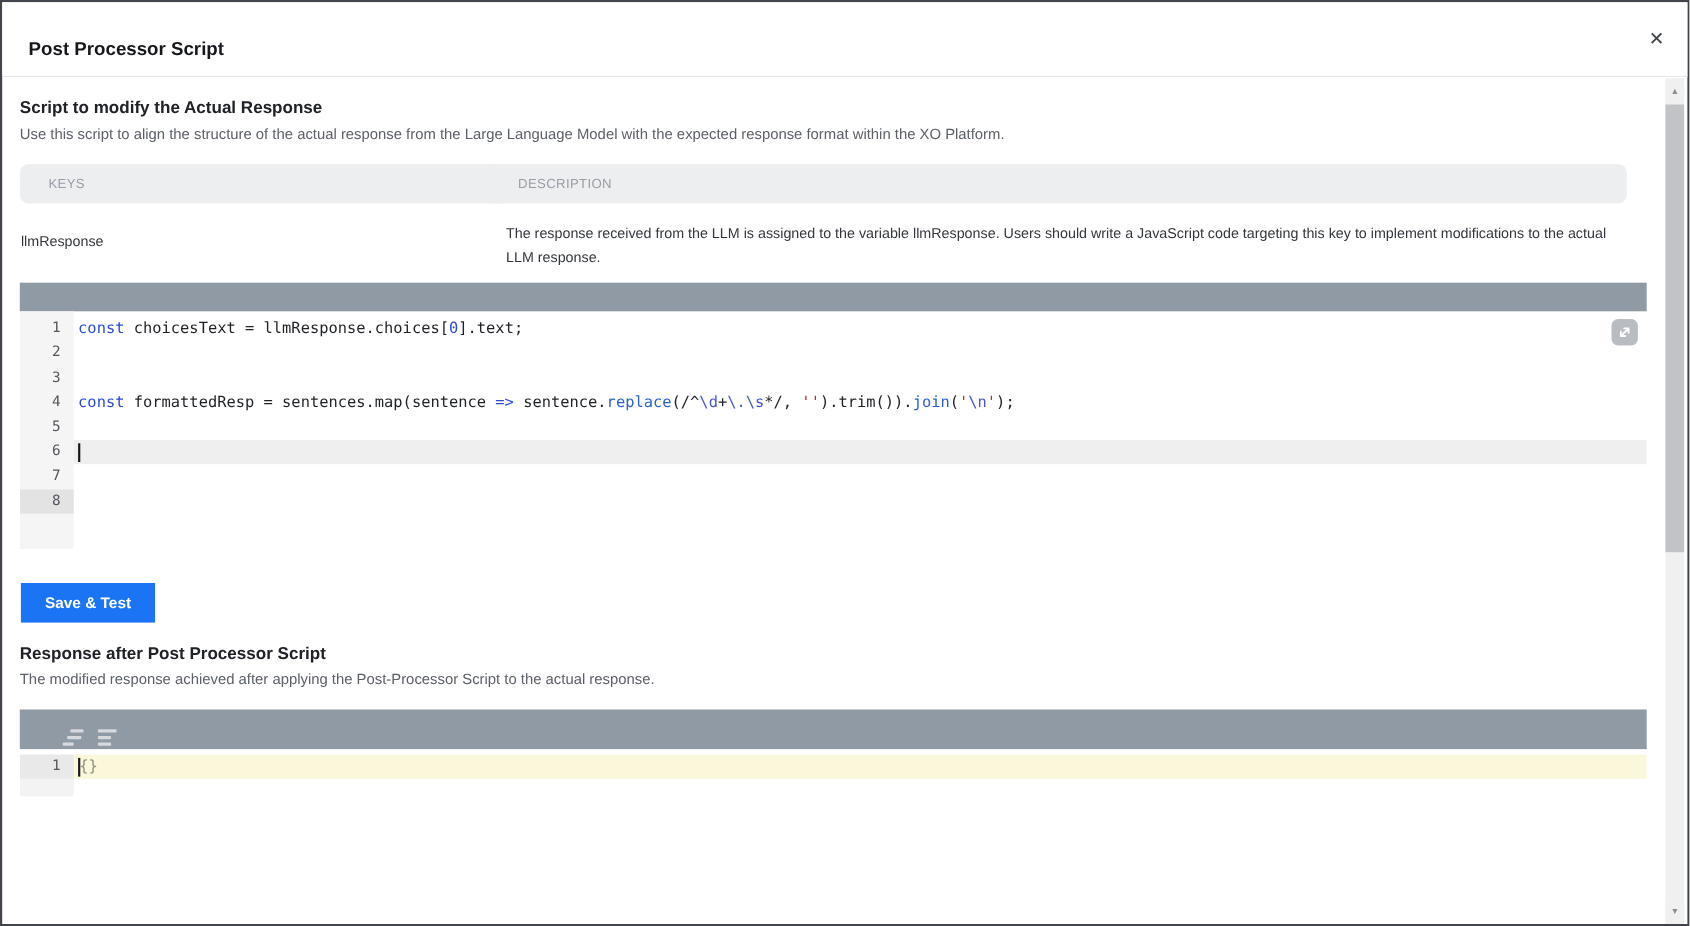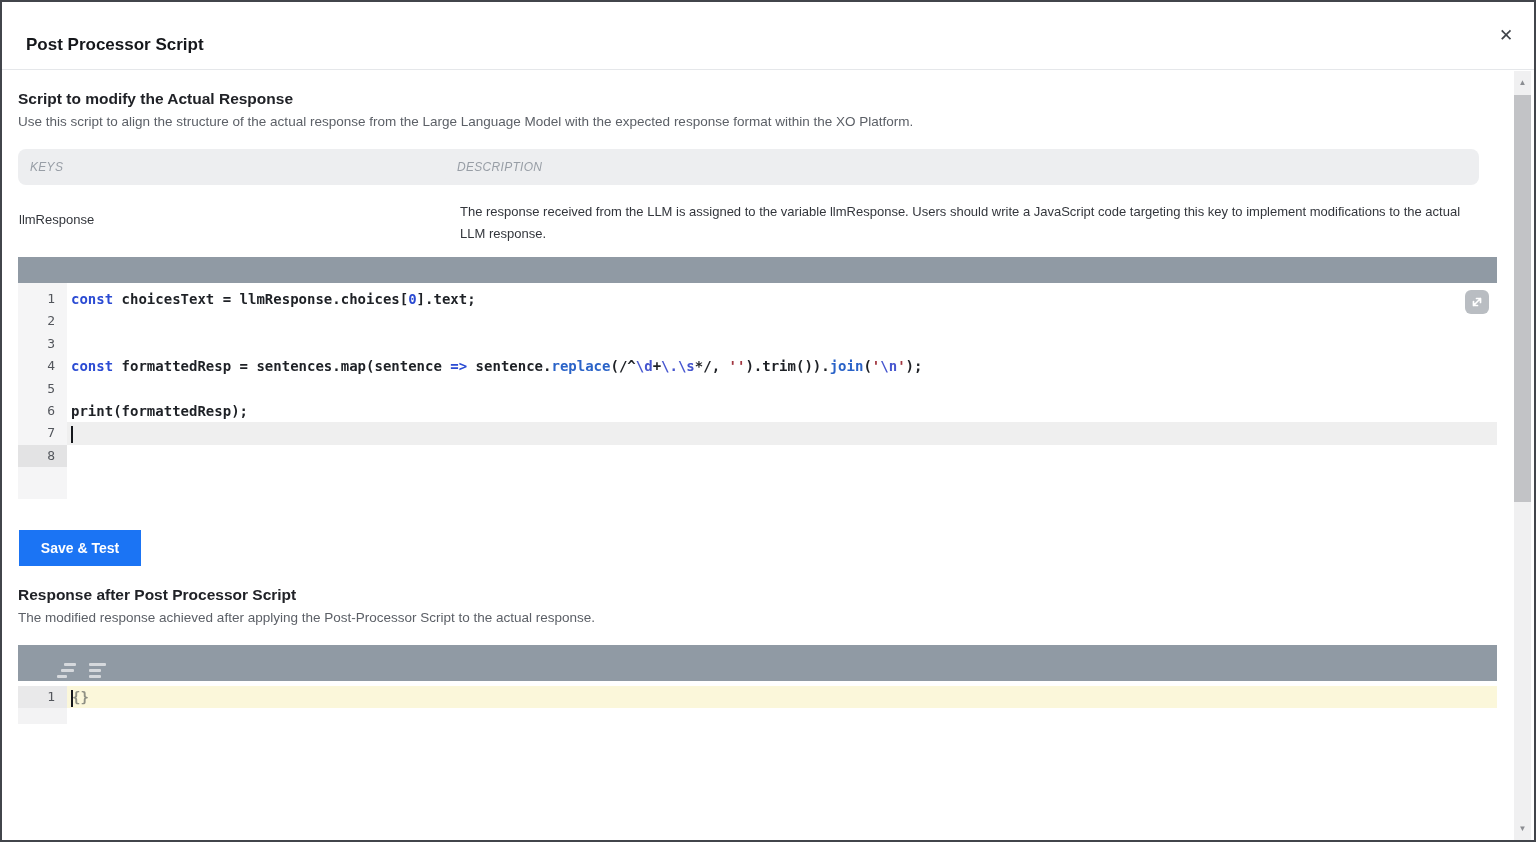--- a/index.html
+++ b/index.html
@@ -21,21 +21,21 @@
 
   
   .section-heading { position:absolute; font-size:15.5px; font-weight:700; color:#202227; }
   .section-desc { position:absolute; font-size:13.5px; color:#5c6067; }
   #h-script { left:16px; top:88px; }
   #p-script { left:16px; top:112px; }
   #h-response { left:16px; top:584px; }
   #p-response { left:16px; top:608px;text-align:center; }
 
   .th-cell { position:absolute; top:147px; height:36px; background:#edeef0; border-radius:8px;
-    font-size:12px; color:#989ea6; letter-spacing:.3px; line-height:36px; padding-left:12px;font-style:italic; }
+    font-size:12px; color:#989ea6; letter-spacing:.3px; line-height:36px; padding-left:26px; }
   #th-keys { left:16px; width:443px; }
   #th-desc { left:443px; width:1034px; }
 
   .row-key { position:absolute; left:17px; top:210px; font-size:13px; color:#33363c; }
   .row-desc { position:absolute; left:458px; top:199px; width:1026px; font-size:13px; color:#33363c; line-height:21.5px; }
 
   
   .editor { position:absolute; left:16px; width:1479px; background:#fff; }
   #editor1 { top:255px; height:242px; }
   #editor2 { top:643px; height:197px; }
@@ -54,21 +54,21 @@
 
   .code-lines { position:absolute; left:49px; right:0; top:0; bottom:0; padding-top:5px; }
   .gutter-cells { position:relative; padding-top:5px; z-index:1; }
 
   .gut-cell { height:22.4px; line-height:22.4px; text-align:right; padding-right:12px;
     font-family:"DejaVu Sans Mono", monospace; font-size:13px; color:#53565c; }
   #editor1 .gut-cell.active { background:#e3e3e4; }
   #editor2 .gut-cell { background:#e9e9ea; }
 
   .code-line { height:22.4px; line-height:22.4px; padding-left:4px; white-space:pre;
-    font-family:"DejaVu Sans Mono", monospace; font-size:14px; color:#1e2126;font-weight:bold; }
+    font-family:"DejaVu Sans Mono", monospace; font-size:14px; color:#1e2126; }
   #editor1 .code-line.active { background:#efefef; }
   #editor2 .code-line.active { background:#fbf7da; }
 
   .tk-k { color:#2b4bd3; }               
   .tk-f { color:#2a63c8; }               
   .tk-n { color:#2b4bd3; }               
   .tk-s { color:#a1353f; }               
   .tk-e { color:#4656cf; }               
   .tk-d { color:#1e2126; }               
   .tk-b { color:#8f9084; }               
@@ -143,21 +143,20 @@
             <div class="gut-cell">7</div>
             <div class="gut-cell active">8</div>
           </div>
       </div>
       <div class="code-lines">
           <div class="code-line"><span class="tk-k">const</span><span class="tk-d"> choicesText = llmResponse.choices[</span><span class="tk-n">0</span><span class="tk-d">].text;</span></div>
           <div class="code-line"></div>
           <div class="code-line"></div>
           <div class="code-line"><span class="tk-k">const</span><span class="tk-d"> formattedResp = sentences.map(sentence </span><span class="tk-k">=&gt;</span><span class="tk-d"> sentence.</span><span class="tk-f">replace</span><span class="tk-d">(/^</span><span class="tk-e">\d</span><span class="tk-d">+</span><span class="tk-e">\.</span><span class="tk-e">\s</span><span class="tk-d">*/, </span><span class="tk-s">''</span><span class="tk-d">).trim()).</span><span class="tk-f">join</span><span class="tk-d">(</span><span class="tk-s">'</span><span class="tk-e">\n</span><span class="tk-s">'</span><span class="tk-d">);</span></div>
           <div class="code-line"></div>
-          <div class="code-line"><span class="tk-d">print(formattedResp);</span></div>
           <div class="code-line active"><span class="cursor"></span></div>
         </div>
     </div>
   </div>
 
   <button class="save-btn">Save &amp; Test</button>
 
   <h2 class="section-heading" id="h-response">Response after Post Processor Script</h2>
   <p class="section-desc" id="p-response">The modified response achieved after applying the Post-Processor Script to the actual response.</p>
 

